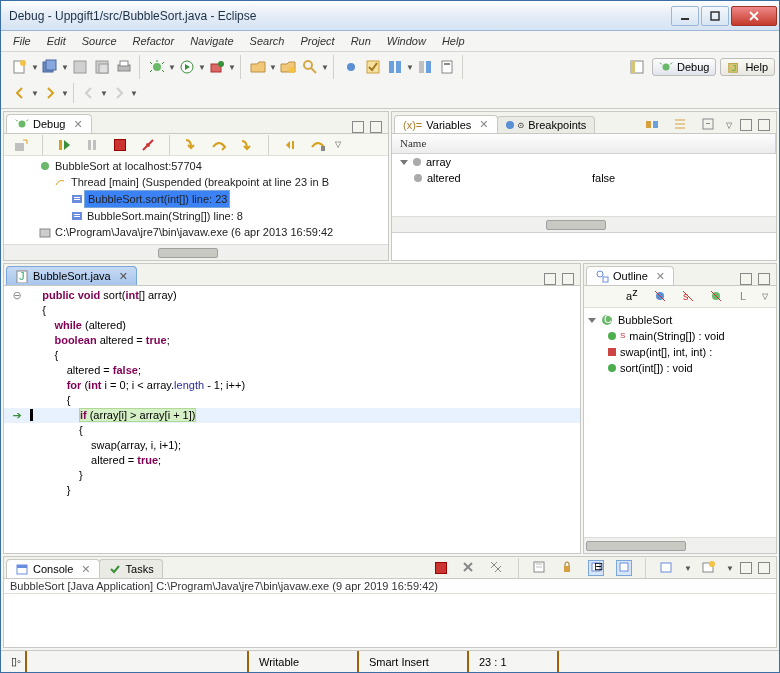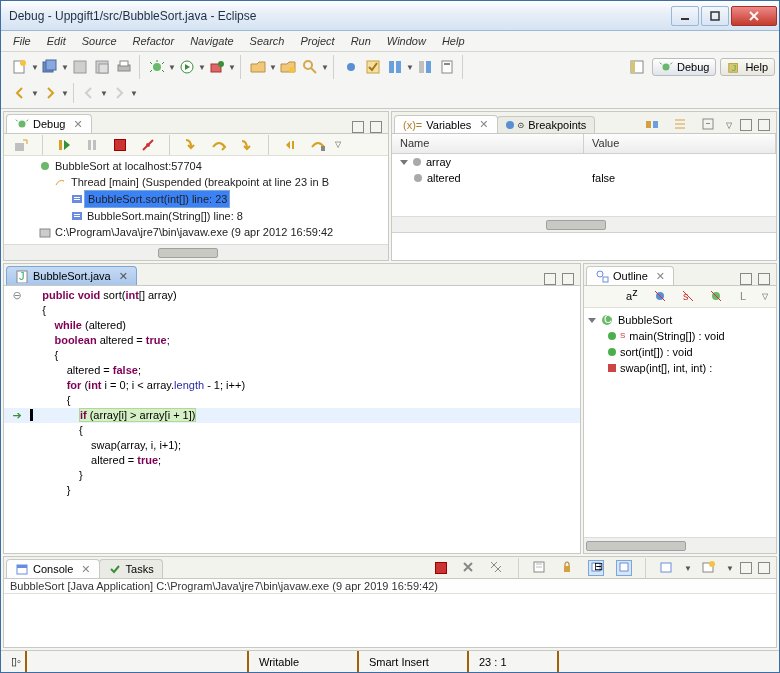--- a/index.html
+++ b/index.html
@@ -51,21 +51,21 @@
 .body { flex:1; overflow:auto; background:#fff; }
 
 
 .tree { padding:2px 4px; font-size:11px; color:#222; line-height:16px; }
 .tree .row { display:flex; align-items:center; white-space:nowrap; }
 .tree .row .lbl { padding-left:3px; }
 .sel { background:#3b82f6; border:1px solid #7aa6d8; padding:0 2px; }
 
 
 .cols { display:flex; height:20px; background:linear-gradient(#fdfdfd,#ececec); border-bottom:1px solid #d0d0d0; }
-.col { flex:1; padding:3px 8px; border-right:1px solid #d0d0d0; color:#333; }
+.col { flex:1; padding:3px 8px; border-right:1px solid #d0d0d0; color:#333;font-family:Liberation Serif, serif; }
 .vrow { display:flex; padding:1px 0; }
 .vcell { flex:1; padding:1px 8px; display:flex; align-items:center; gap:5px; }
 
 
 .editor { font-family: Consolas, "Courier New", monospace; font-size:12px; line-height:15px; padding:2px 0; }
 .gutter { display:inline-block; width:26px; text-align:center; color:#888; }
 .ln { display:flex; }
 .lntxt { flex:1; white-space:pre; }
 .kw { color:#7f0055; font-weight:bold; }
 .cur { background:#d5efc6; border:1px solid #b0d996; }
@@ -407,21 +407,21 @@
               <rect x="2" y="3" width="10" height="8" fill="#6a8cde"></rect>
               <rect x="4" y="5" width="6" height="1" fill="#fff"></rect>
               <rect x="4" y="7" width="6" height="1" fill="#fff"></rect>
             </svg>
             <span class="lbl">BubbleSort.main(String[]) line: 8</span>
           </div>
       <div class="row" style="padding-left:30px">
             <svg width="14" height="14">
               <rect x="2" y="4" width="10" height="8" fill="#ccc" stroke="#888"></rect>
             </svg>
-            <span class="lbl">C:\Program\Java\jre7\bin\javaw.exe (9 apr 2012 16:59:42</span>
+            <span class="lbl">C:\Program\Java\jre7\bin\javaw.exe (6 apr 2013 16:59:42</span>
           </div>
     </div>
     <div class="hsb">
           <div class="thumb"></div>
         </div>
   </div>
 
   <div class="panel" style="flex:1">
     <div class="tabbar">
       <div class="tab">
@@ -453,21 +453,20 @@
                 <rect x="5" y="6" width="4" height="1" fill="#888"></rect>
               </svg>
             </div>
         <span class="dd">▽</span>
         <div class="mini"></div>
         <div class="mini"></div>
       </div>
     </div>
     <div class="cols">
       <div class="col">Name</div>
-      <div class="col">Value</div>
     </div>
     <div class="body">
       <div class="vrow">
             <div class="vcell">
               <span class="trig"></span>
               <span class="dot gray"></span>
               <span>array</span>
             </div>
           </div>
       <div class="vrow">
@@ -619,26 +618,26 @@
               <text x="4" y="10" font-size="8" fill="#fff">C</text>
             </svg>
             <span>BubbleSort</span>
           </div>
       <div class="orow" style="padding-left:20px">
             <span class="dot green"></span>
             <span style="color:#c33;font-size:8px;vertical-align:super">S</span>
             <span>main(String[]) : void</span>
           </div>
       <div class="orow" style="padding-left:20px">
+            <span class="sq-red"></span>
+            <span>swap(int[], int, int) :</span>
+          </div>
+      <div class="orow" style="padding-left:20px">
             <span class="dot green"></span>
             <span>sort(int[]) : void</span>
-          </div>
-      <div class="orow" style="padding-left:20px">
-            <span class="sq-red"></span>
-            <span>swap(int[], int, int) :</span>
           </div>
     </div>
     <div class="hsb">
           <div class="thumb" style="margin-left:2px;width:100px"></div>
         </div>
   </div>
  </div>
 
  <div class="row3">
   <div class="panel" style="flex:1">

